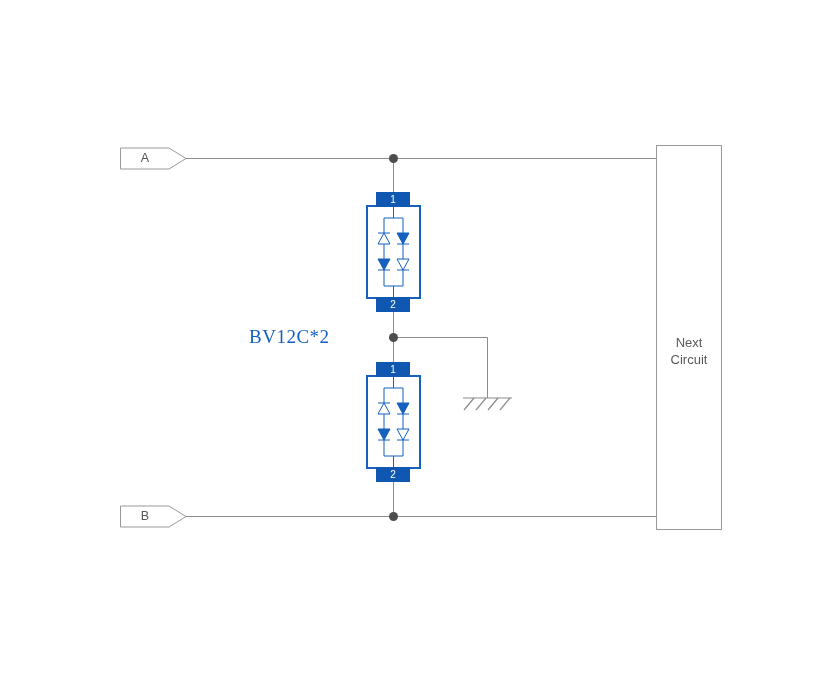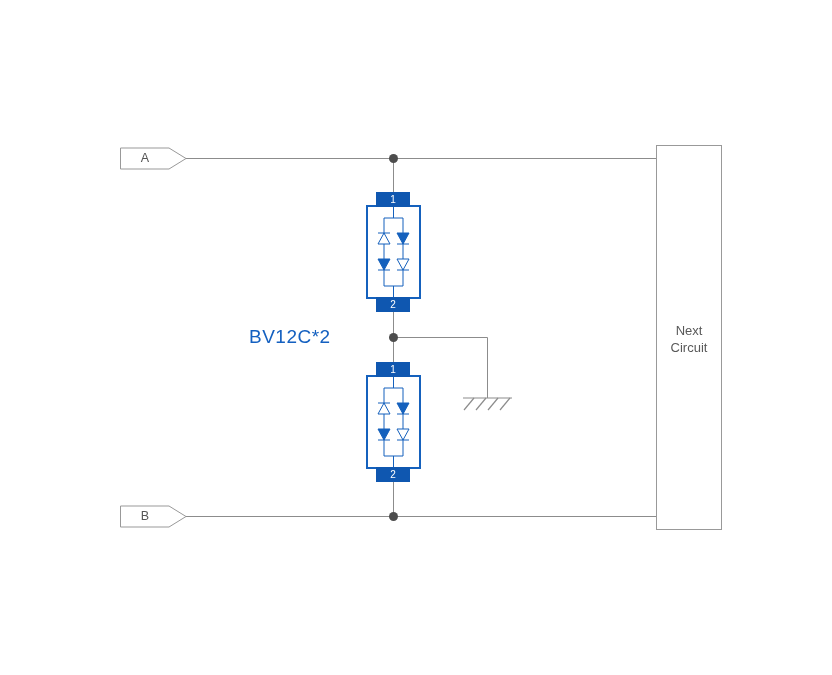--- a/index.html
+++ b/index.html
@@ -16,34 +16,35 @@
     width:50px;height:21px;
     line-height:21px;
     text-align:center;
     font-size:12.5px;
     color:#555555;
   }
   .flag-text.a{left:120px;top:148px;}
   .flag-text.b{left:120px;top:506px;}
   .next-label{
     position:absolute;
-    left:656px;top:322px;
+    left:656px;top:334px;
     width:66px;
     text-align:center;
     font-size:13px;
     line-height:17px;
     color:#595959;
     white-space:pre-line;
   }
   .part-label{
     position:absolute;
     left:249px;top:326px;
     font-size:19px;
     letter-spacing:0.5px;
     color:#1460c0;
+    font-family:Liberation Serif, serif;
   }
   .component{
     position:absolute;
     left:366px;
     width:55px;height:120px;
   }
   .component.c1{top:192px;}
   .component.c2{top:362px;}
   .tab{
     position:absolute;

